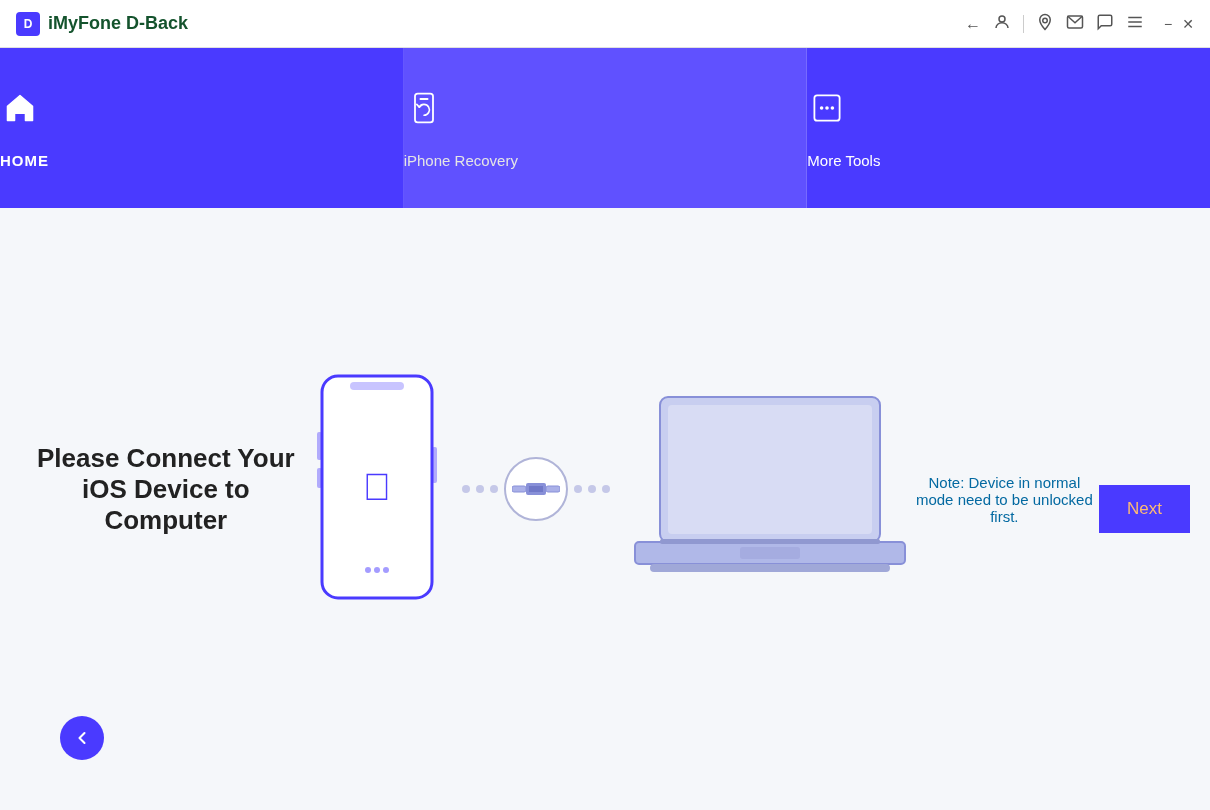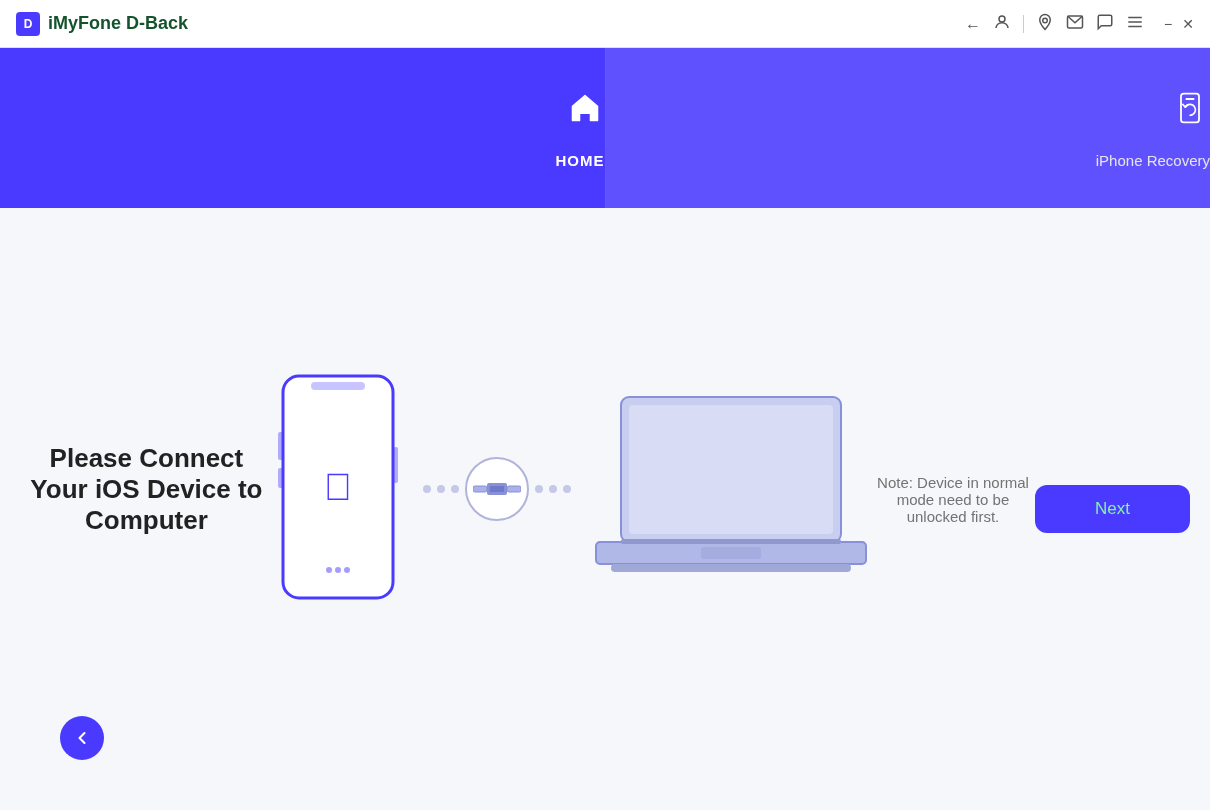--- a/index.html
+++ b/index.html
@@ -63,21 +63,21 @@
     .nav-bar {
       background: #4a3aff;
       height: 160px;
       display: flex;
       align-items: stretch;
     }
     .nav-item {
       flex: 1;
       display: flex;
       flex-direction: column;
-      align-items: flex-end;
+      align-items: flex-start;
       justify-content: center;
       gap: 24px;
       cursor: pointer;
       border-right: 1px solid rgba(255,255,255,0.15);
       color: rgba(255,255,255,0.85);
       font-size: 15px;
       transition: background 0.2s;
     }
     .nav-item:last-child { border-right: none; }
     .nav-item.active {
@@ -136,32 +136,32 @@
       border-radius: 50%;
       border: 2px solid #b0b4d8;
       display: flex; align-items: center; justify-content: center;
       background: white;
     }
 
     
     .laptop-wrap {}
 
     .note-text {
-      color: #737373;
+      color: #0369a1;
       font-size: 15px;
       margin-bottom: 20px;
       text-align: center;
     }
 
     .next-btn {
       background: #4a3aff;
-      color: #86efac;
+      color: #fdba74;
       border: none;
-      border-radius: 12px;
-      padding: 14px 60px;
+      border-radius: 0;
+      padding: 14px 28px;
       font-size: 17px;
       cursor: pointer;
       font-weight: 500;
     }
 
     
     .back-btn {
       position: absolute;
       bottom: 50px;
       left: 60px;
@@ -248,20 +248,31 @@
         <rect x="10" y="4" width="20" height="32" rx="3" stroke="white" stroke-width="2"></rect>
         <path d="M16 10h8" stroke="white" stroke-width="2" stroke-linecap="round"></path>
         <path d="M20 28a6 6 0 1 0-5.2-9" stroke="white" stroke-width="1.8" fill="none" stroke-linecap="round"></path>
         <path d="M12 16l2.8 3 3-2.8" stroke="white" stroke-width="1.8" stroke-linecap="round" stroke-linejoin="round"></path>
       </svg>
     </div>
     <span style="color:#e5e5e5; font-weight:500;">iPhone Recovery</span>
   </div>
 
 
+  <div class="nav-item">
+    <div class="nav-icon">
+      <svg viewBox="0 0 40 40" fill="none" xmlns="http://www.w3.org/2000/svg">
+        <rect x="6" y="6" width="28" height="28" rx="3" stroke="white" stroke-width="2"></rect>
+        <circle cx="14" cy="20" r="2" fill="white"></circle>
+        <circle cx="20" cy="20" r="2" fill="white"></circle>
+        <circle cx="26" cy="20" r="2" fill="white"></circle>
+      </svg>
+    </div>
+    <span style="color:white; font-weight:500;">More Tools</span>
+  </div>
 </div>
 
 <div class="main-content">
   <h2 class="connect-title">Please Connect Your iOS Device to Computer</h2>
 
   <div class="connect-visual">
 
     <div class="phone-wrap">
       <svg width="130" height="230" viewBox="0 0 130 230" fill="none" xmlns="http://www.w3.org/2000/svg">
 

